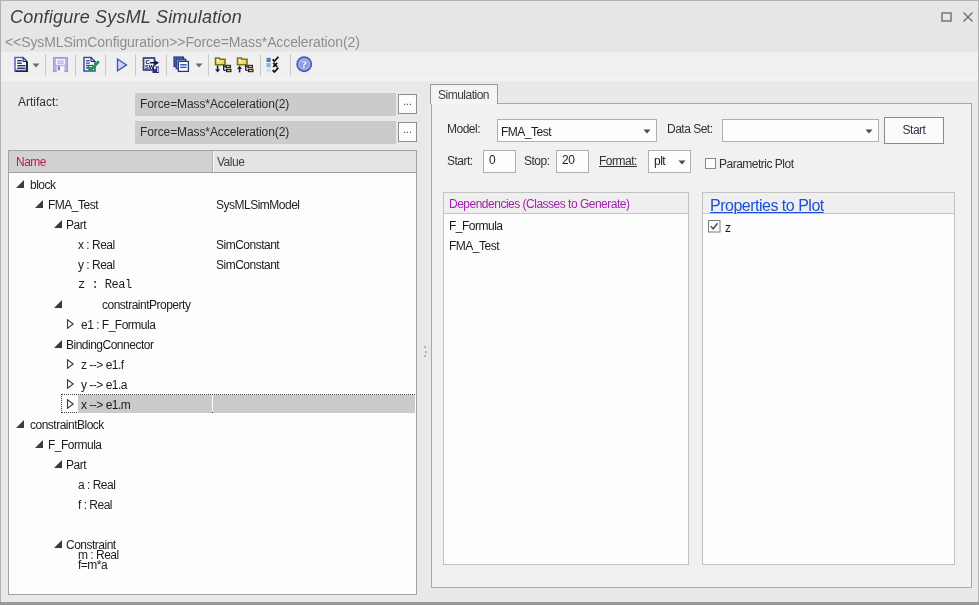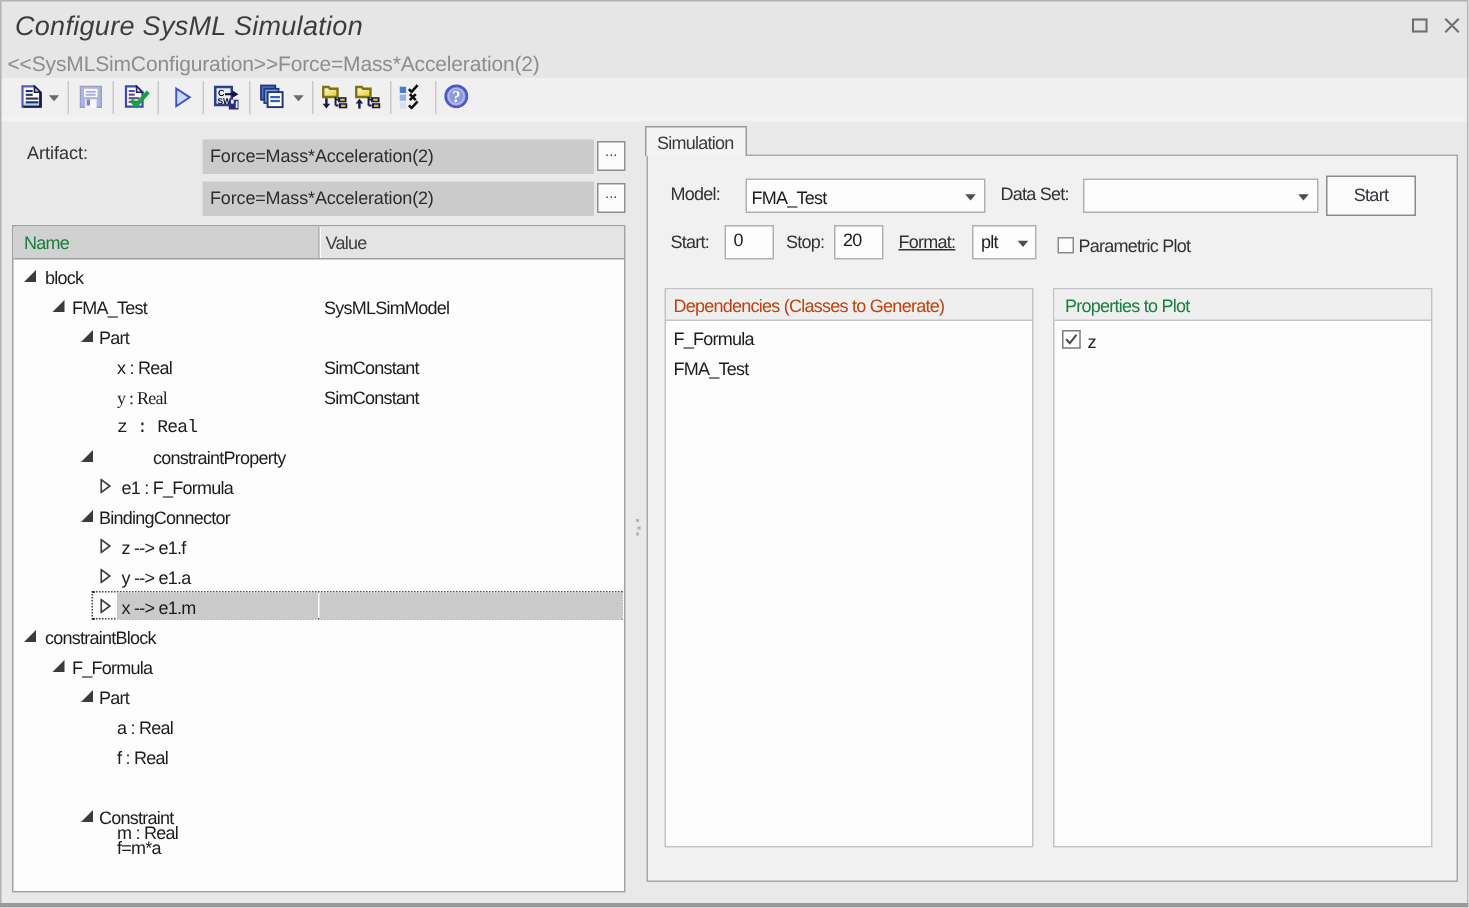--- a/index.html
+++ b/index.html
@@ -144,38 +144,38 @@
 <div class="abs" style="left:398px;top:94px;width:19px;height:20px;background:#fcfcfc;border:1px solid #8f8f8f;color:#3d3d52;font-size:10px;text-align:center;line-height:14px;">...</div>
 <div class="lbl" style="left:18px;top:122px;letter-spacing:0;margin-top:44px;">Package:</div>
 <div class="abs" style="left:135px;top:121px;width:261px;height:23px;background:#cccbcb;"></div>
 <div class="abs" style="left:140px;top:124.5px;font-size:12px;color:#2d2d2d;letter-spacing:-0.1px;">Force=Mass*Acceleration(2)</div>
 <div class="abs" style="left:398px;top:122px;width:19px;height:20px;background:#fcfcfc;border:1px solid #8f8f8f;color:#3d3d52;font-size:10px;text-align:center;line-height:14px;">...</div>
 
 <div class="abs" style="left:8px;top:150px;width:409px;height:445px;background:#fdfdfd;border:1px solid #a3a2a2;"></div>
 <div class="abs" style="left:9px;top:151px;width:204px;height:21px;background:#d2d1d1;border-right:1px solid #b2b1b1;"></div>
 <div class="abs" style="left:214px;top:151px;width:202px;height:21px;background:#e5e4e4;"></div>
 <div class="abs" style="left:9px;top:172px;width:407px;height:1px;background:#9e9e9e;"></div>
-<div class="abs" style="left:16px;top:155px;font-size:12px;color:#15803d;letter-spacing:-0.5px;">Name</div>
+<div class="abs" style="left:16px;top:155px;font-size:12px;color:#be185d;letter-spacing:-0.5px;">Name</div>
 <div class="abs" style="left:217px;top:155px;font-size:12px;color:#3e3e3e;letter-spacing:-0.5px;">Value</div>
 <svg style="position:absolute;left:15px;top:179px;" width="10" height="10">
     <polygon points="9,1 9,9 1,9" fill="#3b3b3b"></polygon>
   </svg>
 <div class="t" style="left:30px;top:177.5px;">block</div>
 <svg style="position:absolute;left:34px;top:199px;" width="10" height="10">
     <polygon points="9,1 9,9 1,9" fill="#3b3b3b"></polygon>
   </svg>
 <div class="t" style="left:48px;top:197.5px;">FMA_Test</div>
 <div class="t" style="left:216px;top:197.5px;">SysMLSimModel</div>
 <svg style="position:absolute;left:53px;top:219px;" width="10" height="10">
     <polygon points="9,1 9,9 1,9" fill="#3b3b3b"></polygon>
   </svg>
 <div class="t" style="left:66px;top:217.5px;">Part</div>
 <div class="t" style="left:78px;top:237.5px;">x : Real</div>
 <div class="t" style="left:216px;top:237.5px;">SimConstant</div>
-<div class="t" style="left:78px;top:257.5px;font-family:Liberation Serif, serif;">y : Real</div>
+<div class="t" style="left:78px;top:257.5px;">y : Real</div>
 <div class="t" style="left:216px;top:257.5px;">SimConstant</div>
 <div class="t" style="left:78px;top:277.5px;font-family:Liberation Mono, monospace;">z : Real</div>
 <svg style="position:absolute;left:53px;top:299px;" width="10" height="10">
     <polygon points="9,1 9,9 1,9" fill="#3b3b3b"></polygon>
   </svg>
 <div class="t" style="left:66px;top:297.5px;margin-left:36px;">constraintProperty</div>
 <svg style="position:absolute;left:65px;top:319px;" width="10" height="10">
     <polygon points="2.5,0.7 8.2,5 2.5,9.3" fill="#fdfdfd" stroke="#3d3d3d" stroke-width="1.1"></polygon>
   </svg>
 <div class="t" style="left:81px;top:317.5px;">e1 : F_Formula</div>
@@ -250,23 +250,23 @@
 <div class="abs" style="left:648px;top:150px;width:43px;height:23px;background:#fdfdfd;border:1px solid #b1b0b0;"></div>
 <div class="abs" style="left:654px;top:154px;font-size:12px;color:#1c1c1c;letter-spacing:-0.5px;">plt</div>
 <svg class="abs" style="left:678px;top:159.5px;" width="8" height="5">
     <polygon points="0.5,0.5 7.5,0.5 4,4.6" fill="#4c4c4c"></polygon>
   </svg>
 <div class="abs" style="left:705px;top:158px;width:11px;height:11px;background:#fdfdfd;border:1px solid #8a8a8a;"></div>
 <div class="lbl" style="left:719px;top:157px;">Parametric Plot</div>
 
 <div class="abs" style="left:443px;top:192px;width:246px;height:373px;background:#fdfdfd;border:1px solid #c3c2c2;"></div>
 <div class="abs" style="left:444px;top:193px;width:244px;height:21px;background:#f0efef;border-bottom:1px solid #c6c5c5;"></div>
-<div class="abs" style="left:449px;top:197px;font-size:12px;color:#c2410c;letter-spacing:-0.5px;">Dependencies (Classes to Generate)</div>
+<div class="abs" style="left:449px;top:197px;font-size:12px;color:#a21caf;letter-spacing:-0.5px;">Dependencies (Classes to Generate)</div>
 <div class="abs" style="left:449px;top:218.5px;font-size:12px;color:#1c1c1c;letter-spacing:-0.5px;">F_Formula</div>
 <div class="abs" style="left:449px;top:238.5px;font-size:12px;color:#1c1c1c;letter-spacing:-0.5px;">FMA_Test</div>
 <div class="abs" style="left:702px;top:192px;width:253px;height:373px;background:#fdfdfd;border:1px solid #c3c2c2;"></div>
 <div class="abs" style="left:703px;top:193px;width:251px;height:21px;background:#f0efef;border-bottom:1px solid #c6c5c5;"></div>
-<div class="abs" style="left:710px;top:197px;font-size:12px;color:#15803d;letter-spacing:-0.5px;">Properties to Plot</div>
+<div class="abs" style="left:710px;top:197px;font-size:16px;color:#1d4ed8;letter-spacing:-0.5px;text-decoration:underline;">Properties to Plot</div>
 <svg class="abs" style="left:708px;top:220px;" width="13" height="13">
     <rect x="0.5" y="0.5" width="11.5" height="11.5" fill="#fdfdfd" stroke="#7b7b7b"></rect>
     <polyline points="2.8,6.2 5.2,8.8 9.6,3.2" fill="none" stroke="#4c4c4c" stroke-width="1.4"></polyline>
   </svg>
 <div class="abs" style="left:725px;top:220.5px;font-size:12px;color:#1c1c1c;letter-spacing:-0.5px;">z</div>
 
 </body></html>

